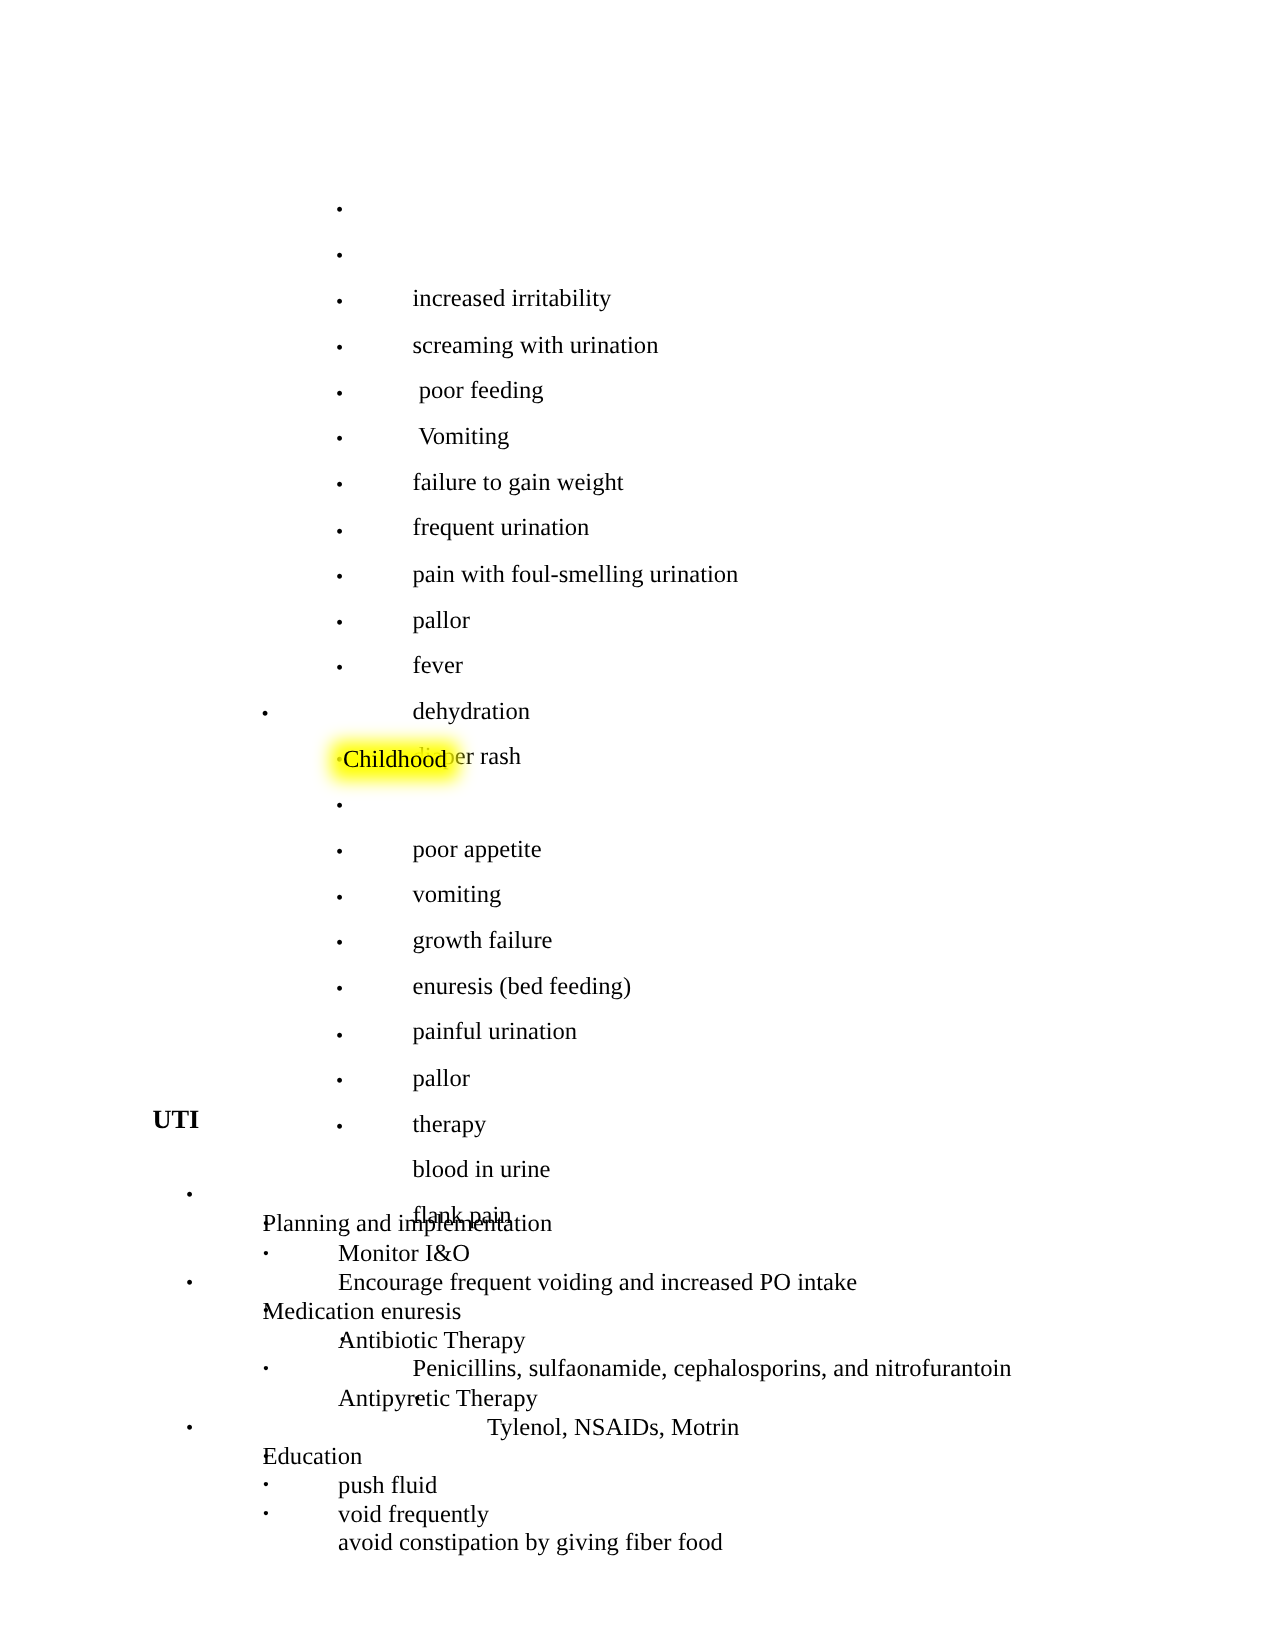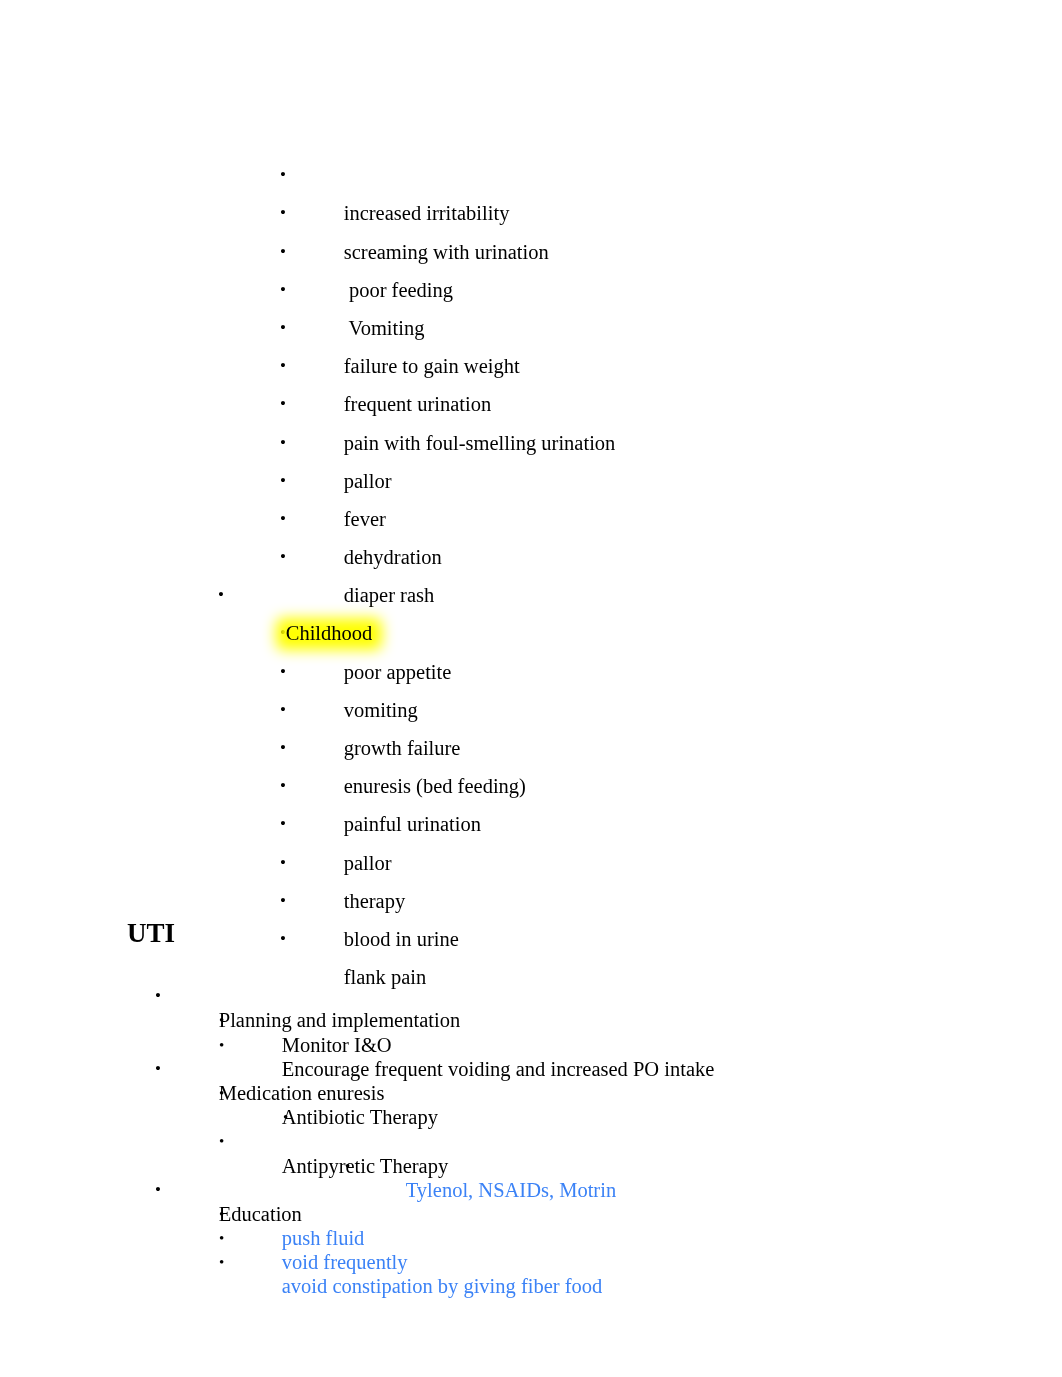--- a/index.html
+++ b/index.html
@@ -48,21 +48,21 @@
     left: 0;
     top: 118px;
     width: 1062px;
   }
   .upper .row {
     height: 38.2px;
     line-height: 38.2px;
     font-size: 20.5px;
   }
   .upper .lvl-a .bullet { left: 280px; font-size: 17px; }
-  .upper .lvl-a .txt    { margin-left: 313px; }
+  .upper .lvl-a .txt    { margin-left: 313px; margin-top: 36px; }
 
   .upper .lvl-top .bullet { left: 218px; font-size: 17px; }
   .upper .lvl-top .txt    { margin-left: 251px; border-radius: 13px; }
 
   
   .hl {
     position: relative;
     display: inline-block;
     padding: 0 4px;
     z-index: 1;
@@ -78,21 +78,21 @@
     filter: blur(7px);
     border-radius: 7px;
     z-index: -1;
   }
 
   
   .heading {
     position: absolute;
     left: 127px;
     top: 920px;
-    font-size: 27px;
+    font-size: 22px;
     line-height: 26px;
     font-weight: bold;
     white-space: pre;
   }
 
   
   .lower {
     position: absolute;
     left: 0;
     top: 960px;
@@ -108,21 +108,21 @@
 
   .lower .lvl2 .bullet { left: 219px; font-size: 15px; }
   .lower .lvl2 .txt    { margin-left: 251px; }
 
   .lower .lvl3 .bullet { left: 283px; font-size: 15px; }
   .lower .lvl3 .txt    { margin-left: 313px; }
 
   .lower .lvl4 .bullet { left: 345px; font-size: 15px; }
   .lower .lvl4 .txt    { margin-left: 375px; }
 
-  .red { color: #3b82f6; }
+  .red { color: #000000; }
 </style>
 </head>
 <body>
 
 <div class="page">
 
   <div class="upper">
 
     <div class="row lvl-a">
       <span class="bullet">•</span>
@@ -232,20 +232,21 @@
     <div class="row lvl1">
       <span class="bullet">•</span>
       <span class="txt">Medication enuresis</span>
     </div>
     <div class="row lvl2">
       <span class="bullet">•</span>
       <span class="txt">Antibiotic Therapy</span>
     </div>
     <div class="row lvl3">
       <span class="bullet">•</span>
+      <span class="txt">Penicillins, sulfaonamide, cephalosporins, and nitrofurantoin</span>
     </div>
     <div class="row lvl2">
       <span class="bullet">•</span>
       <span class="txt">Antipyretic Therapy</span>
     </div>
     <div class="row lvl4">
       <span class="bullet">•</span>
       <span class="txt red">Tylenol, NSAIDs, Motrin</span>
     </div>
 

